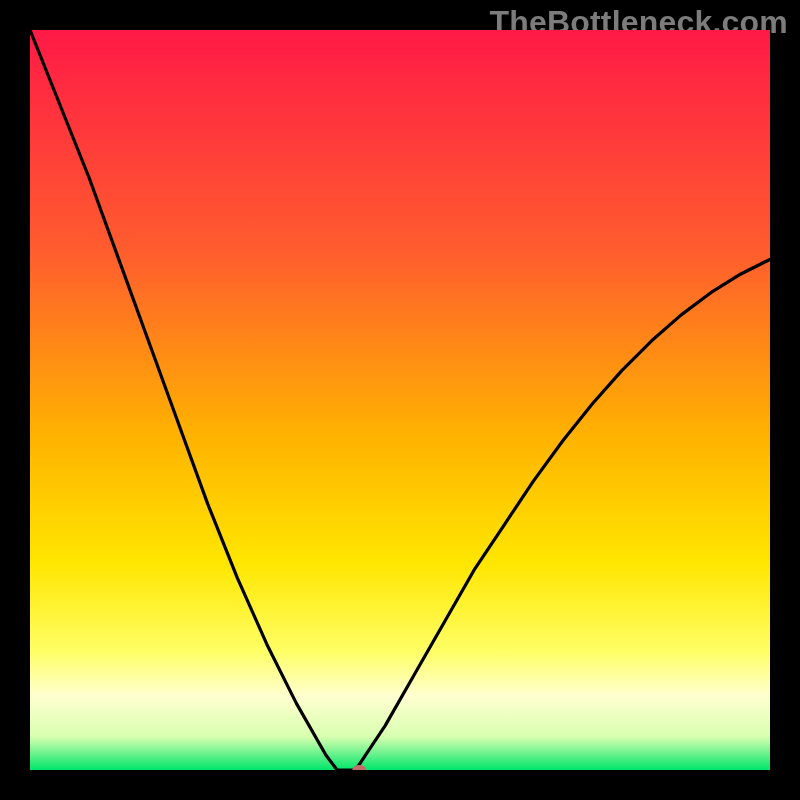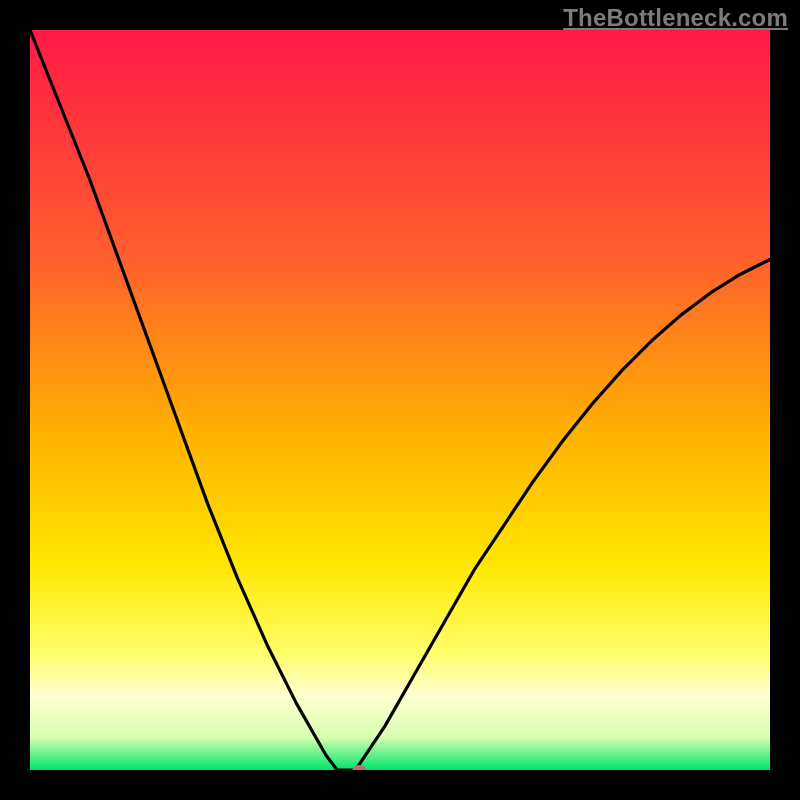--- a/index.html
+++ b/index.html
@@ -16,25 +16,24 @@
     top: 0;
     width: 800px;
     height: 800px;
     background: #000;
   }
   .watermark {
     position: absolute;
     top: 4px;
     right: 12px;
     font-family: Arial, Helvetica, sans-serif;
-    font-size: 24px;
+    font-size: 32px;
     font-weight: 600;
     color: #7c7c7c;
     letter-spacing: 0.2px;
-    text-decoration: underline;
   }
   .plot {
     position: absolute;
     left: 30px;
     top: 30px;
     width: 740px;
     height: 740px;
   }
   svg { display: block; }
 </style>

